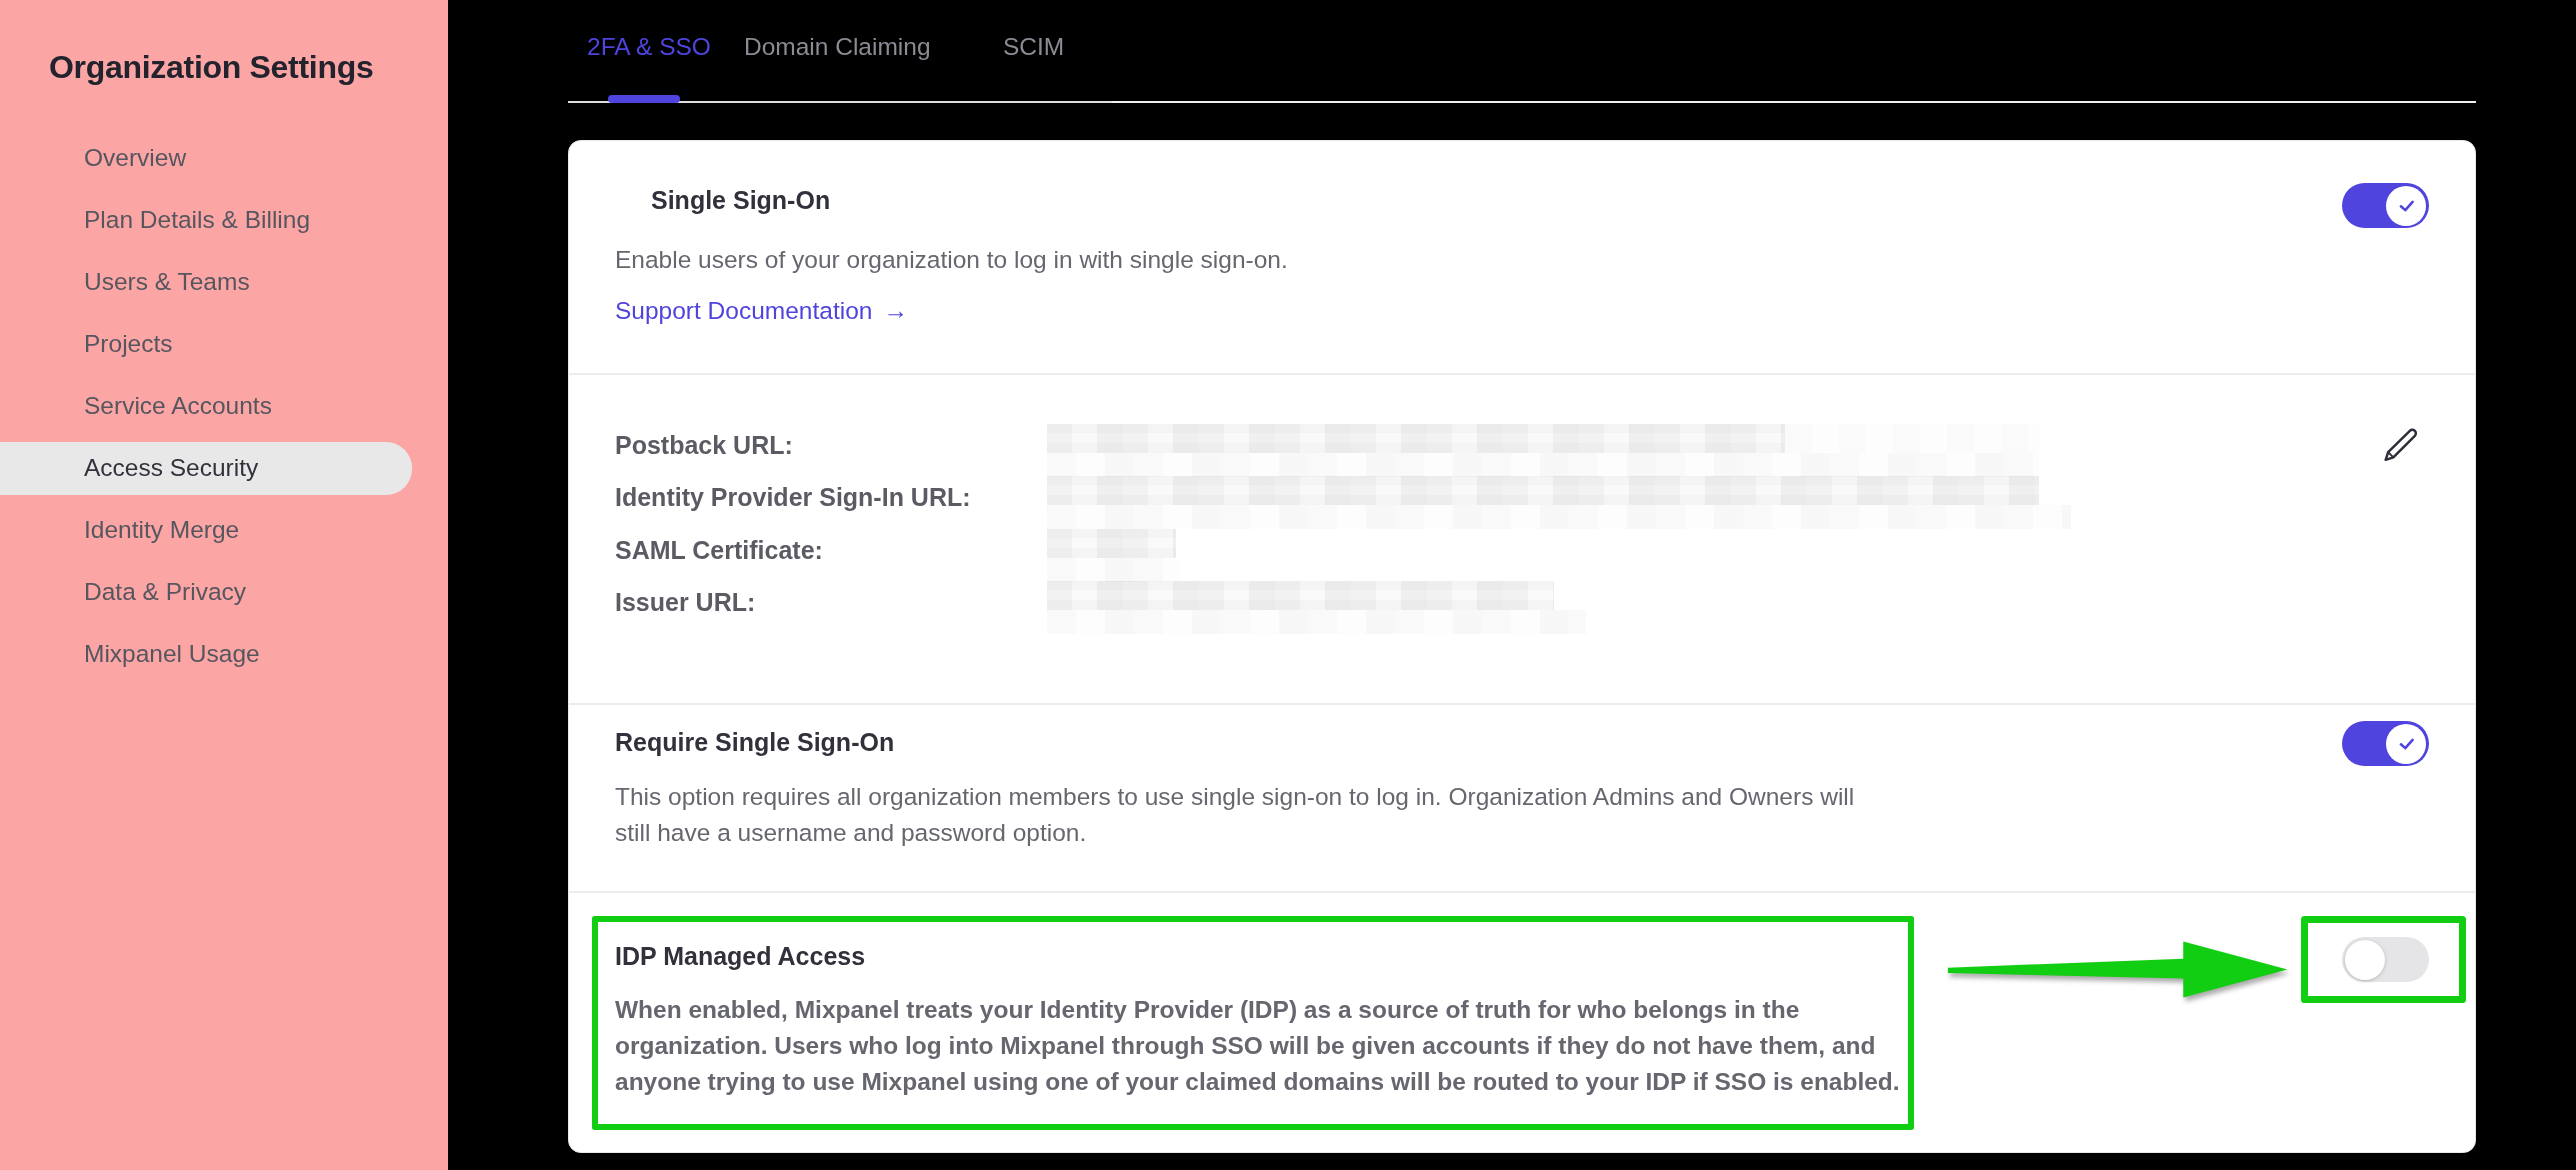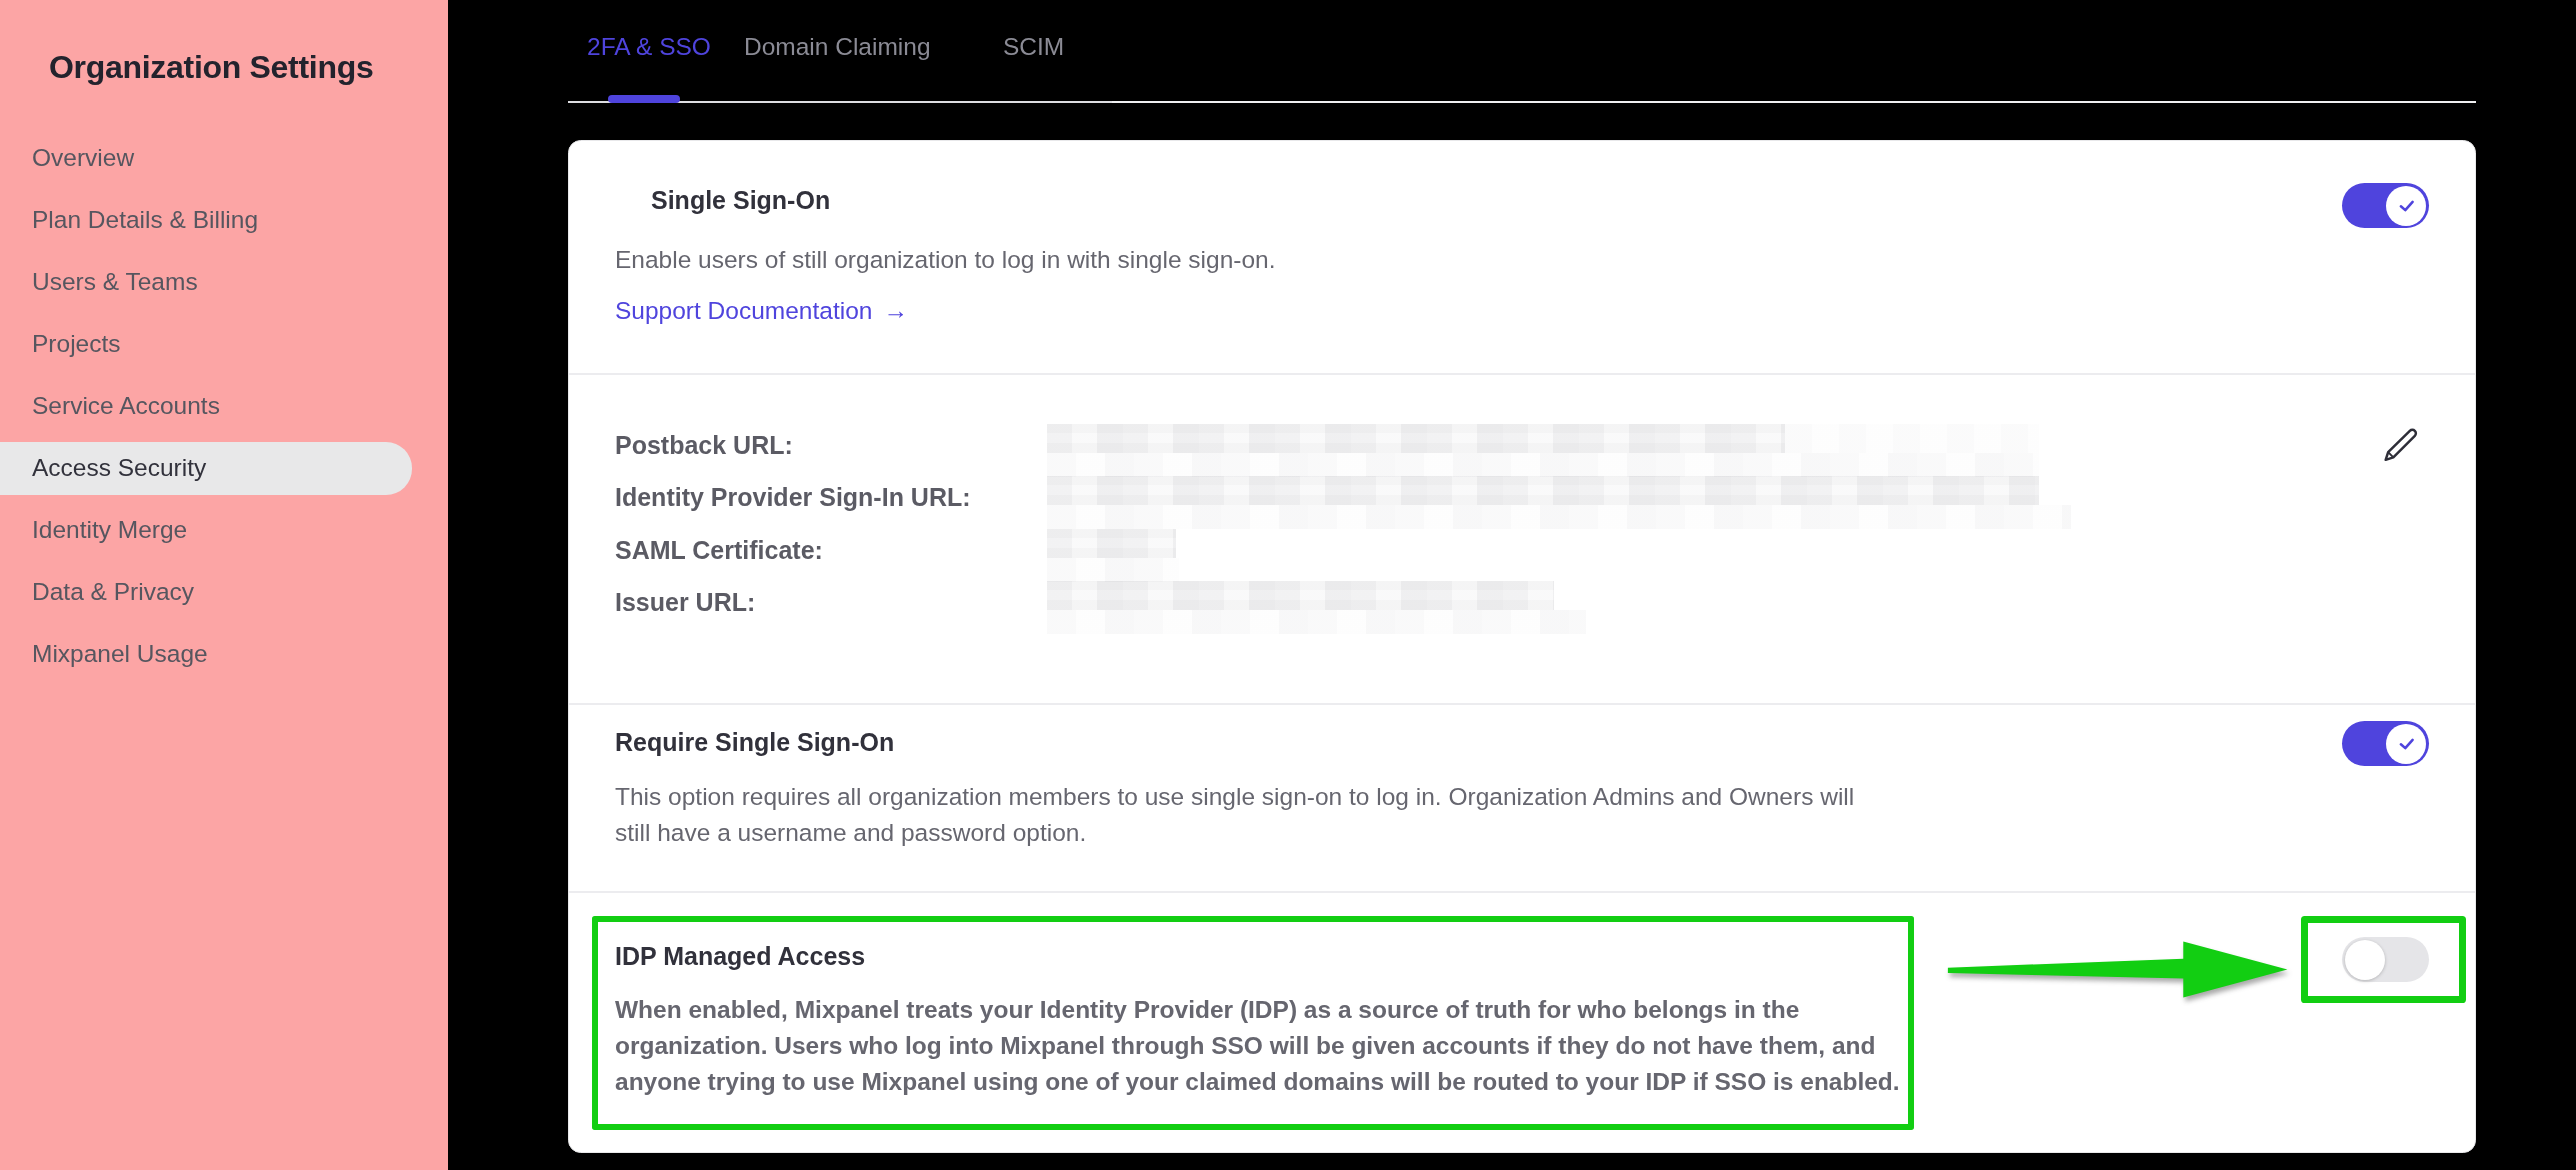--- a/index.html
+++ b/index.html
@@ -4,21 +4,21 @@
 <style>
   * { margin:0; padding:0; box-sizing:border-box; }
   html,body { width:2576px; height:1170px; background:#ffffff; overflow:hidden;
               font-family:"Liberation Sans", sans-serif; }
 
   
   .sidebar { position:absolute; left:0; top:0; width:448px; height:1170px; background:#fca5a5; }
   .sidebar-title { position:absolute; left:49px; top:49px; font-size:32px; font-weight:700;
                    color:#23232d; letter-spacing:-0.3px; }
   .nav { position:absolute; left:0; top:127px; width:448px; }
-  .nav-item { position:relative; height:62px; line-height:62px; padding-left:32px;
+  .nav-item { position:relative; height:62px; line-height:62px; padding-left:84px;
               font-size:24.5px; color:#56565f; cursor:pointer; white-space:nowrap; }
   .nav-item.active { color:#32323c; }
   .nav-item.active::before { content:""; position:absolute; left:0; top:4.5px; width:412px; height:53px;
               background:#e8e8e9; border-radius:0 26px 26px 0; z-index:0; }
   .nav-item span { position:relative; z-index:1; }
 
   
   .main { position:absolute; left:448px; top:0; width:2128px; height:1170px; background:#000000; }
 
   
@@ -114,21 +114,21 @@
     <div class="tab tab-1">Domain Claiming</div>
     <div class="tab tab-2">SCIM</div>
     <div class="tab-border-light"></div>
     <div class="tab-border-dark"></div>
     <div class="tab-underline"></div>
   </div>
 
   <section class="card">
 
     <div class="h-section sso-heading">Single Sign-On</div>
-    <div class="p-body sso-desc">Enable users of still organization to log in with single sign-on.</div>
+    <div class="p-body sso-desc">Enable users of your organization to log in with single sign-on.</div>
     <div class="sso-link"><span>Support Documentation</span><span class="arr">→</span></div>
     <div class="toggle on toggle-sso">
       <div class="knob">
         <svg width="23.5" height="23.5" viewBox="0 0 24 24">
             <polyline points="6,12.5 10.5,16.5 18,8" fill="none" stroke="#4f44dd" stroke-width="2.6" stroke-linecap="round" stroke-linejoin="round"></polyline>
           </svg>
       </div>
     </div>
 
     <div class="divider divider-1"></div>

